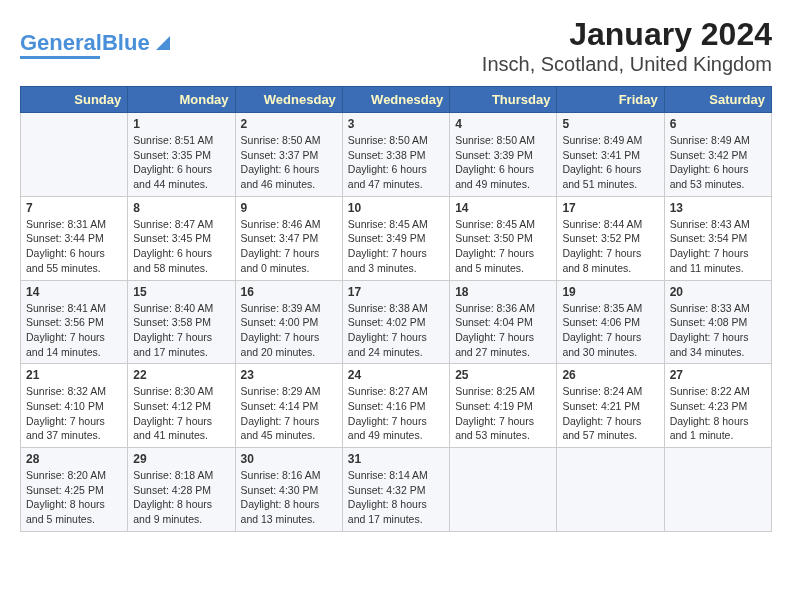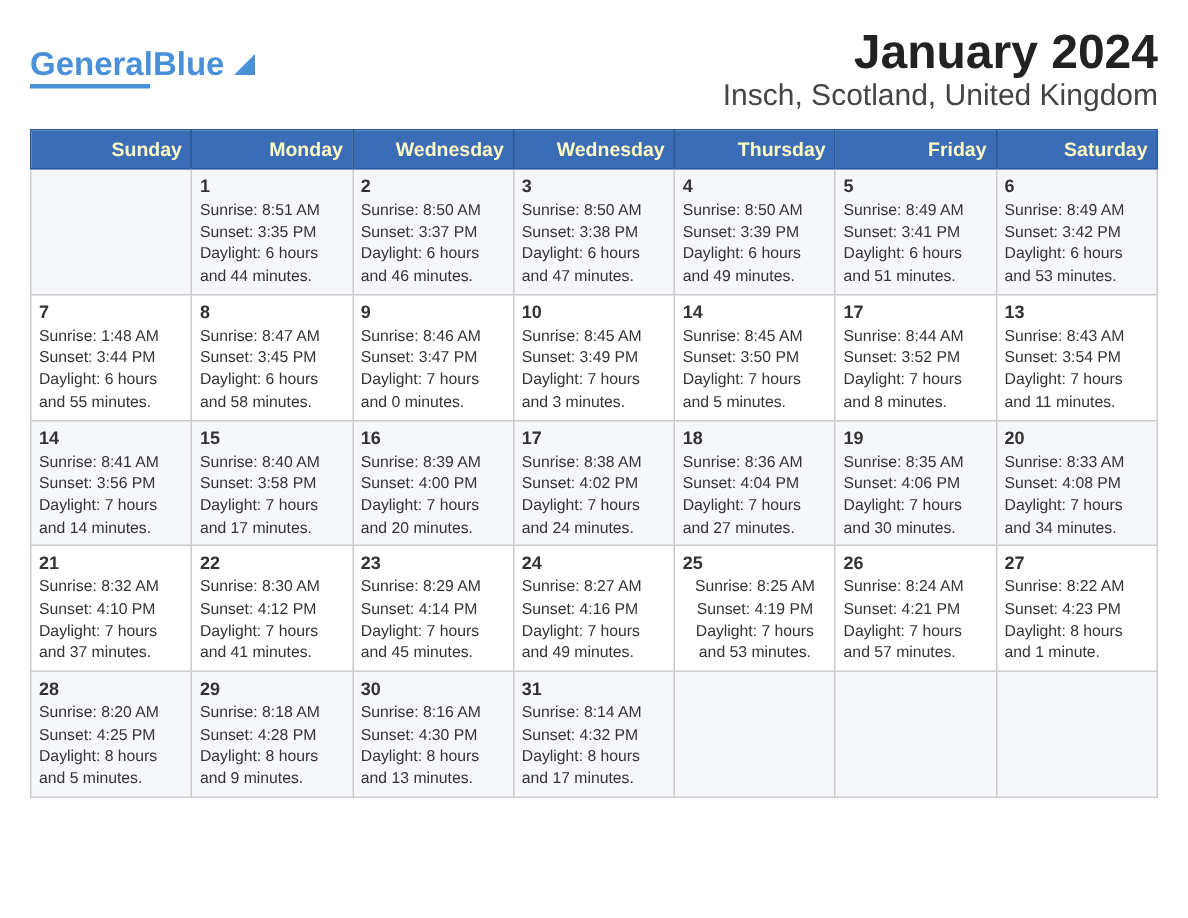--- a/index.html
+++ b/index.html
@@ -171,21 +171,21 @@
             <span class="day-num">6</span>
             <div class="day-info" style="white-space: pre-line;">Sunrise: 8:49 AM
 Sunset: 3:42 PM
 Daylight: 6 hours
 and 53 minutes.</div>
           </td>
         </tr>
         <tr>
           <td>
             <span class="day-num">7</span>
-            <div class="day-info" style="white-space: pre-line;">Sunrise: 1:48 AM
+            <div class="day-info" style="white-space: pre-line;">Sunrise: 8:31 AM
 Sunset: 3:44 PM
 Daylight: 6 hours
 and 55 minutes.</div>
           </td>
           <td>
             <span class="day-num">8</span>
             <div class="day-info" style="white-space: pre-line;">Sunrise: 8:47 AM
 Sunset: 3:45 PM
 Daylight: 6 hours
 and 58 minutes.</div>
@@ -301,21 +301,21 @@
           </td>
           <td>
             <span class="day-num">24</span>
             <div class="day-info" style="white-space: pre-line;">Sunrise: 8:27 AM
 Sunset: 4:16 PM
 Daylight: 7 hours
 and 49 minutes.</div>
           </td>
           <td>
             <span class="day-num">25</span>
-            <div class="day-info" style="white-space: pre-line; text-align: center;">Sunrise: 8:25 AM
+            <div class="day-info" style="white-space: pre-line;">Sunrise: 8:25 AM
 Sunset: 4:19 PM
 Daylight: 7 hours
 and 53 minutes.</div>
           </td>
           <td>
             <span class="day-num">26</span>
             <div class="day-info" style="white-space: pre-line;">Sunrise: 8:24 AM
 Sunset: 4:21 PM
 Daylight: 7 hours
 and 57 minutes.</div>

